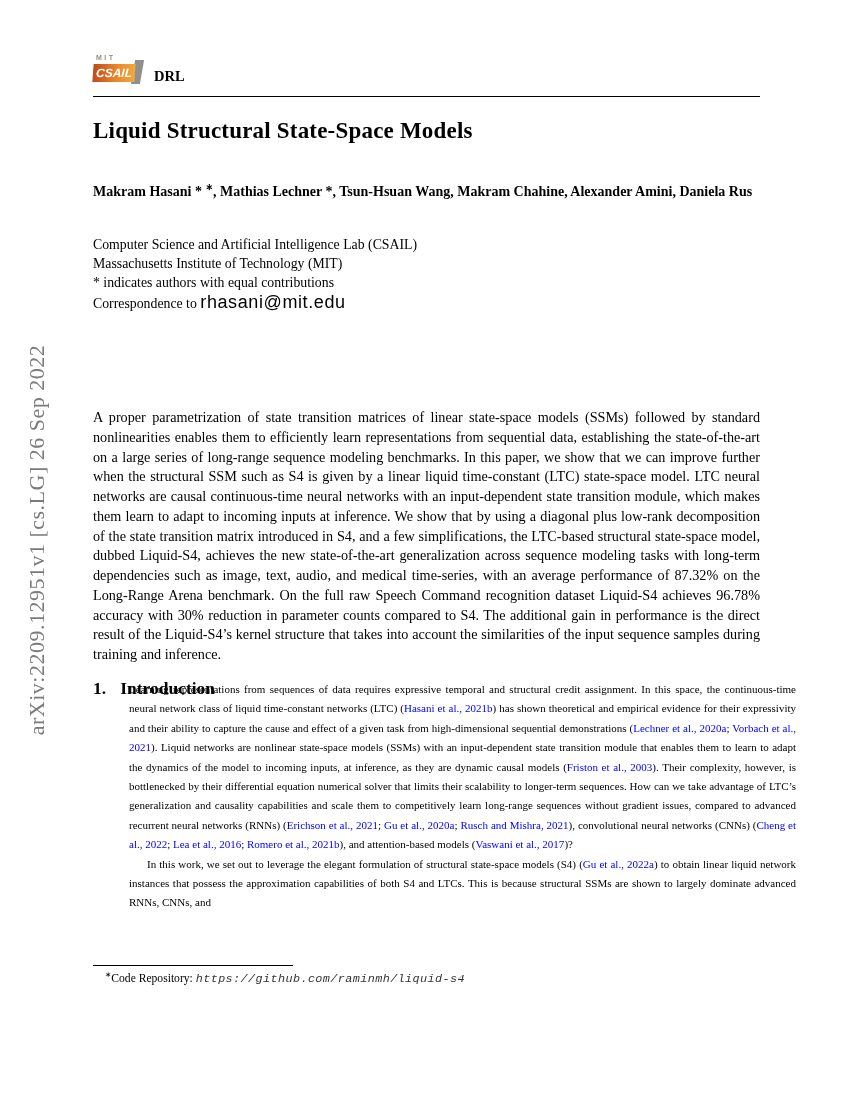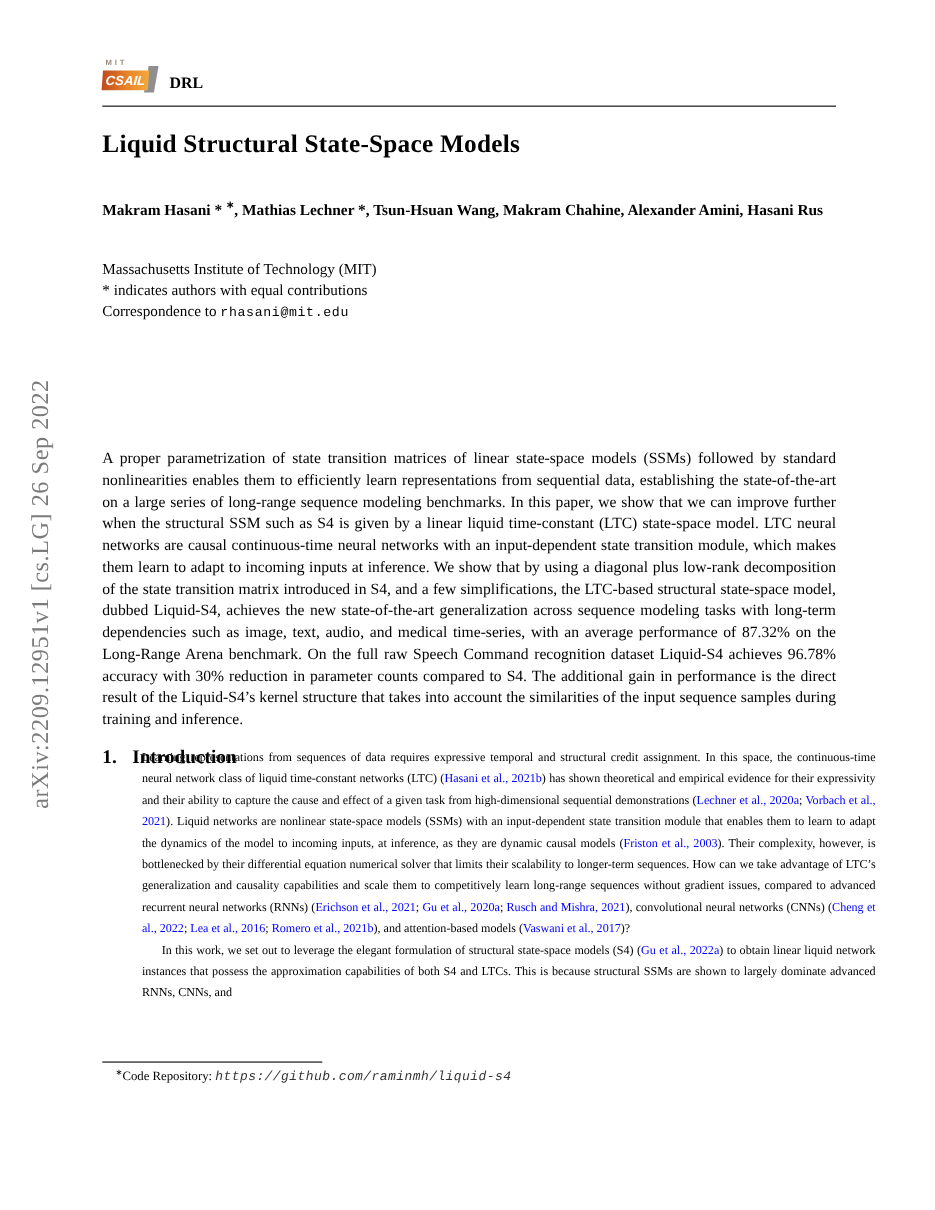--- a/index.html
+++ b/index.html
@@ -104,22 +104,22 @@
   }
   .affiliation {
     position: absolute;
     top: 236px;
     left: 0;
     width: 667px;
     font-size: 13.8px;
     line-height: 18.9px;
   }
   .seg-mono, .mono {
-    font-family: Liberation Mono, monospace;
-    font-size: 12px;
+    font-family: Liberation Sans, sans-serif;
+    font-size: 18px;
     letter-spacing: 0.6px;
   }
   
   .abstract {
     position: absolute;
     top: 366px;
     left: 0;
     width: 667px;
     font-size: 14.2px;
     line-height: 19.75px;
@@ -193,23 +193,24 @@
         <div class="csail-gray-shape"></div>
         <div class="csail-block">CSAIL</div>
       </div>
       <div class="logo-drl">DRL</div>
     </div>
 
     <div class="top-rule"></div>
 
     <h1 class="paper-title" style="margin:0;">Liquid Structural State-Space Models</h1>
 
-    <div class="authors"><span>Makram Hasani * </span><span class="seg-sup">∗</span><span>, Mathias Lechner *, Tsun-Hsuan Wang, Makram Chahine, Alexander Amini, Hasani Rus</span></div>
+    <div class="authors"><span>Makram Hasani * </span><span class="seg-sup">∗</span><span>, Mathias Lechner *, Tsun-Hsuan Wang, Makram Chahine, Alexander Amini, Daniela Rus</span></div>
 
     <div class="affiliation">
+      <div>Computer Science and Artificial Intelligence Lab (CSAIL)</div>
       <div>Massachusetts Institute of Technology (MIT)</div>
       <div>* indicates authors with equal contributions</div>
       <div><span>Correspondence to </span><span class="mono">rhasani@mit.edu</span></div>
     </div>
 
     <div class="abstract">A proper parametrization of state transition matrices of linear state-space models (SSMs) followed by standard nonlinearities enables them to efficiently learn representations from sequential data, establishing the state-of-the-art on a large series of long-range sequence modeling benchmarks. In this paper, we show that we can improve further when the structural SSM such as S4 is given by a linear liquid time-constant (LTC) state-space model. LTC neural networks are causal continuous-time neural networks with an input-dependent state transition module, which makes them learn to adapt to incoming inputs at inference. We show that by using a diagonal plus low-rank decomposition of the state transition matrix introduced in S4, and a few simplifications, the LTC-based structural state-space model, dubbed Liquid-S4, achieves the new state-of-the-art generalization across sequence modeling tasks with long-term dependencies such as image, text, audio, and medical time-series, with an average performance of 87.32% on the Long-Range Arena benchmark. On the full raw Speech Command recognition dataset Liquid-S4 achieves 96.78% accuracy with 30% reduction in parameter counts compared to S4. The additional gain in performance is the direct result of the Liquid-S4’s kernel structure that takes into account the similarities of the input sequence samples during training and inference.</div>
 
     <div class="section-heading">
       <span class="sec-num">1.</span><span>Introduction</span>
     </div>

